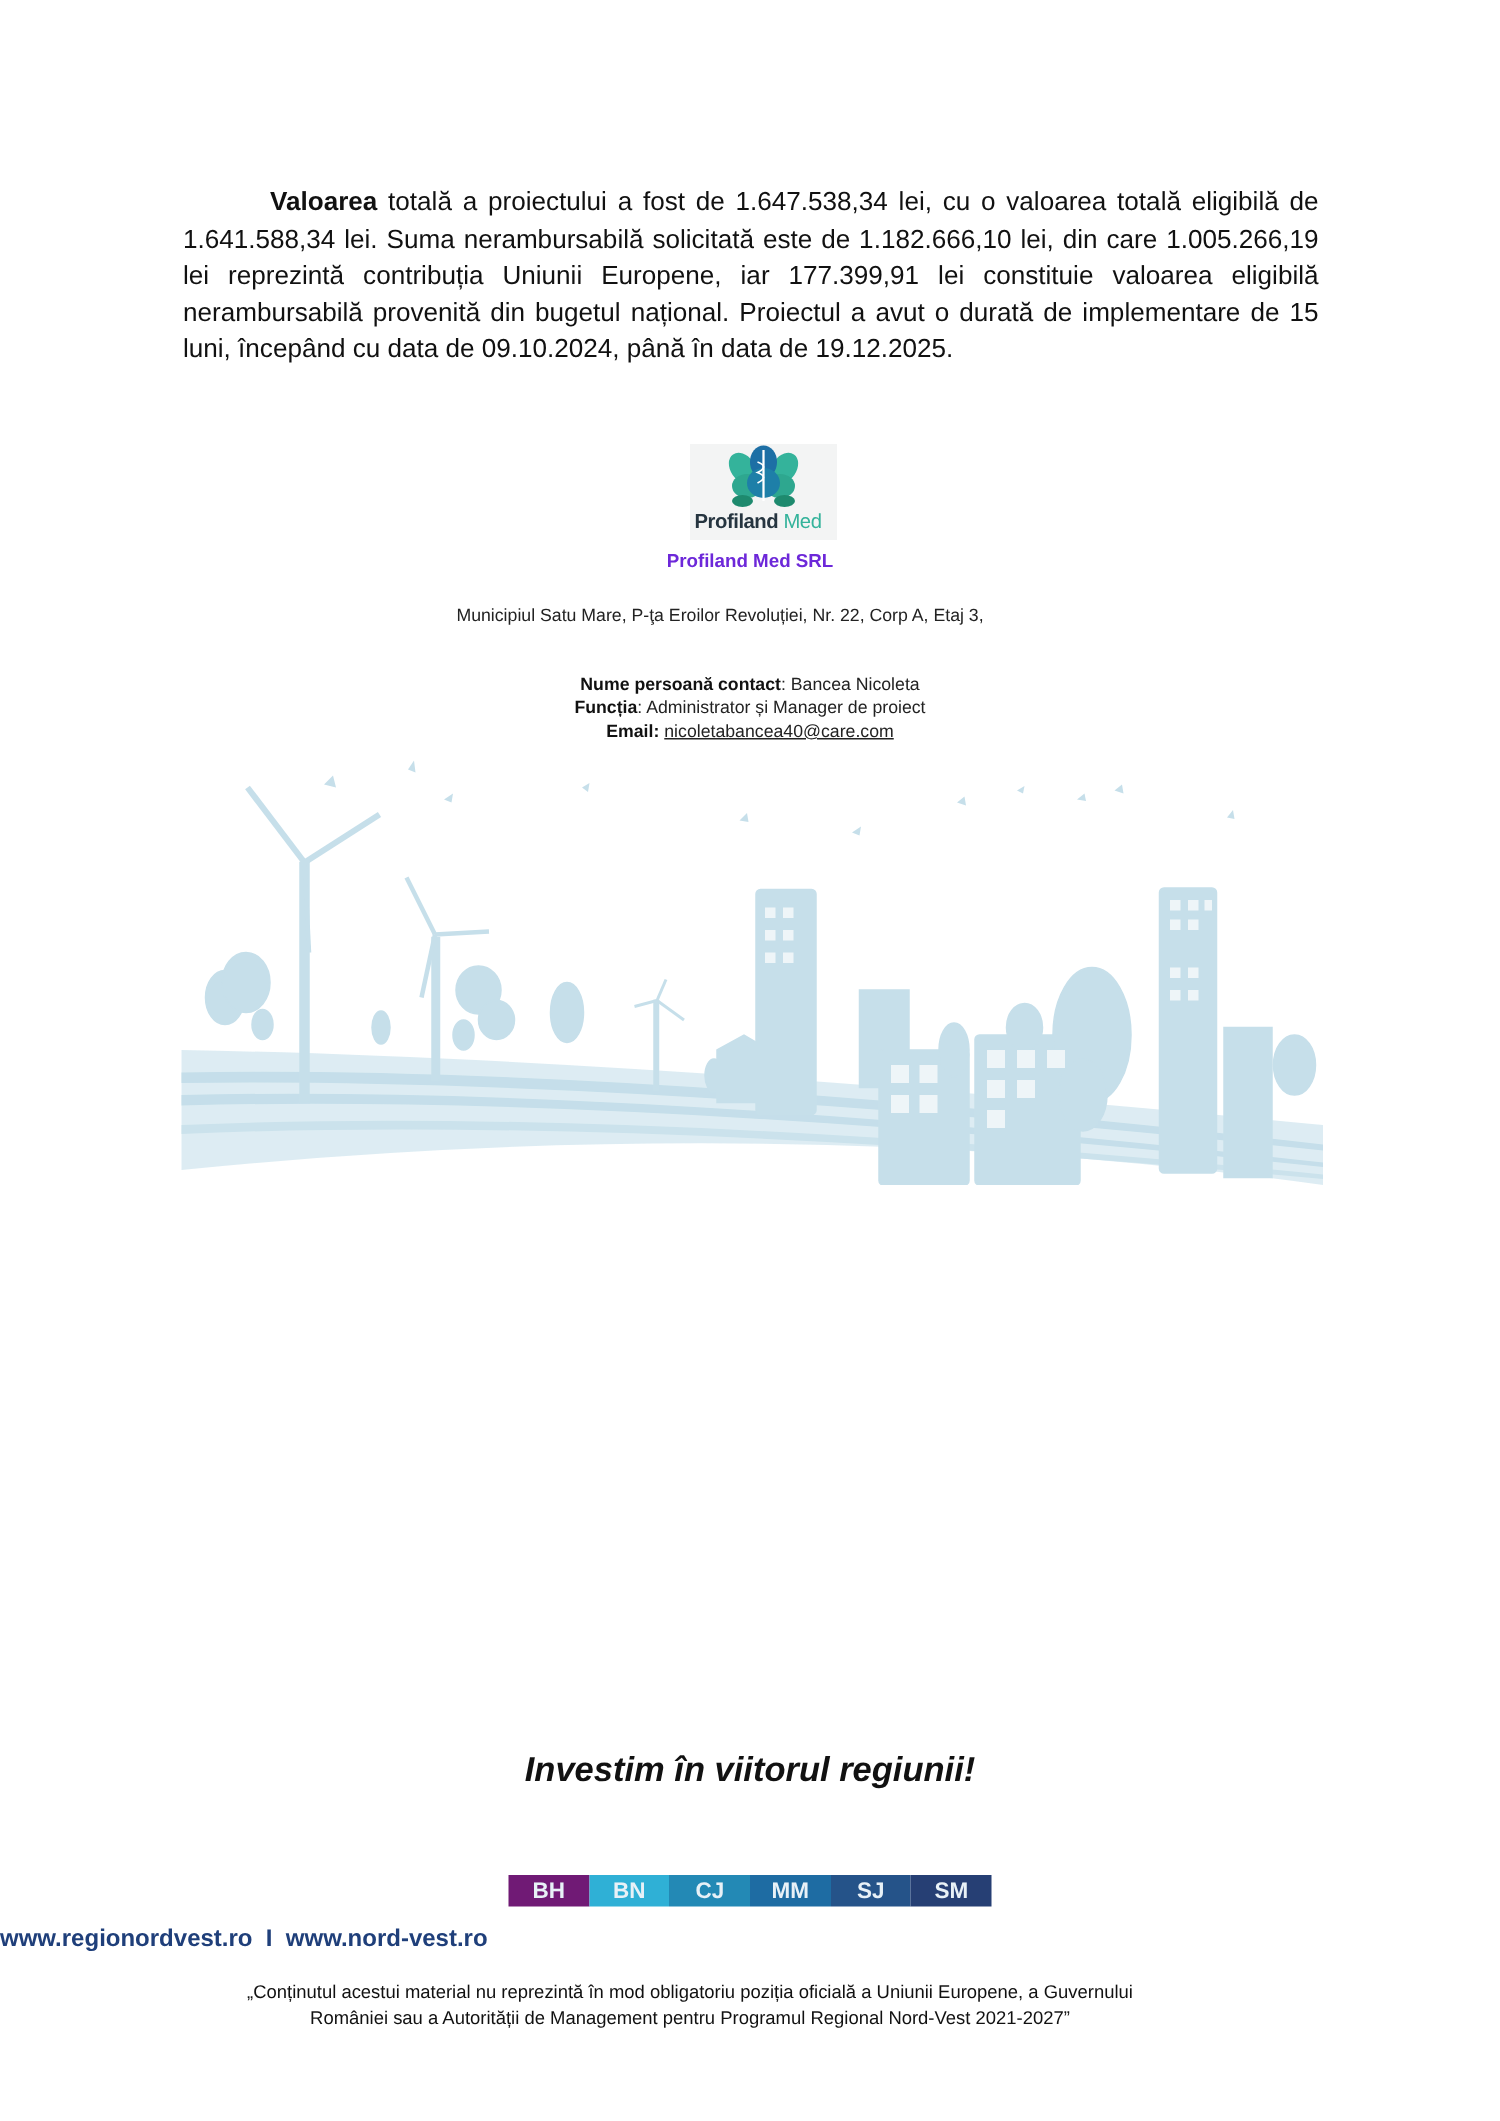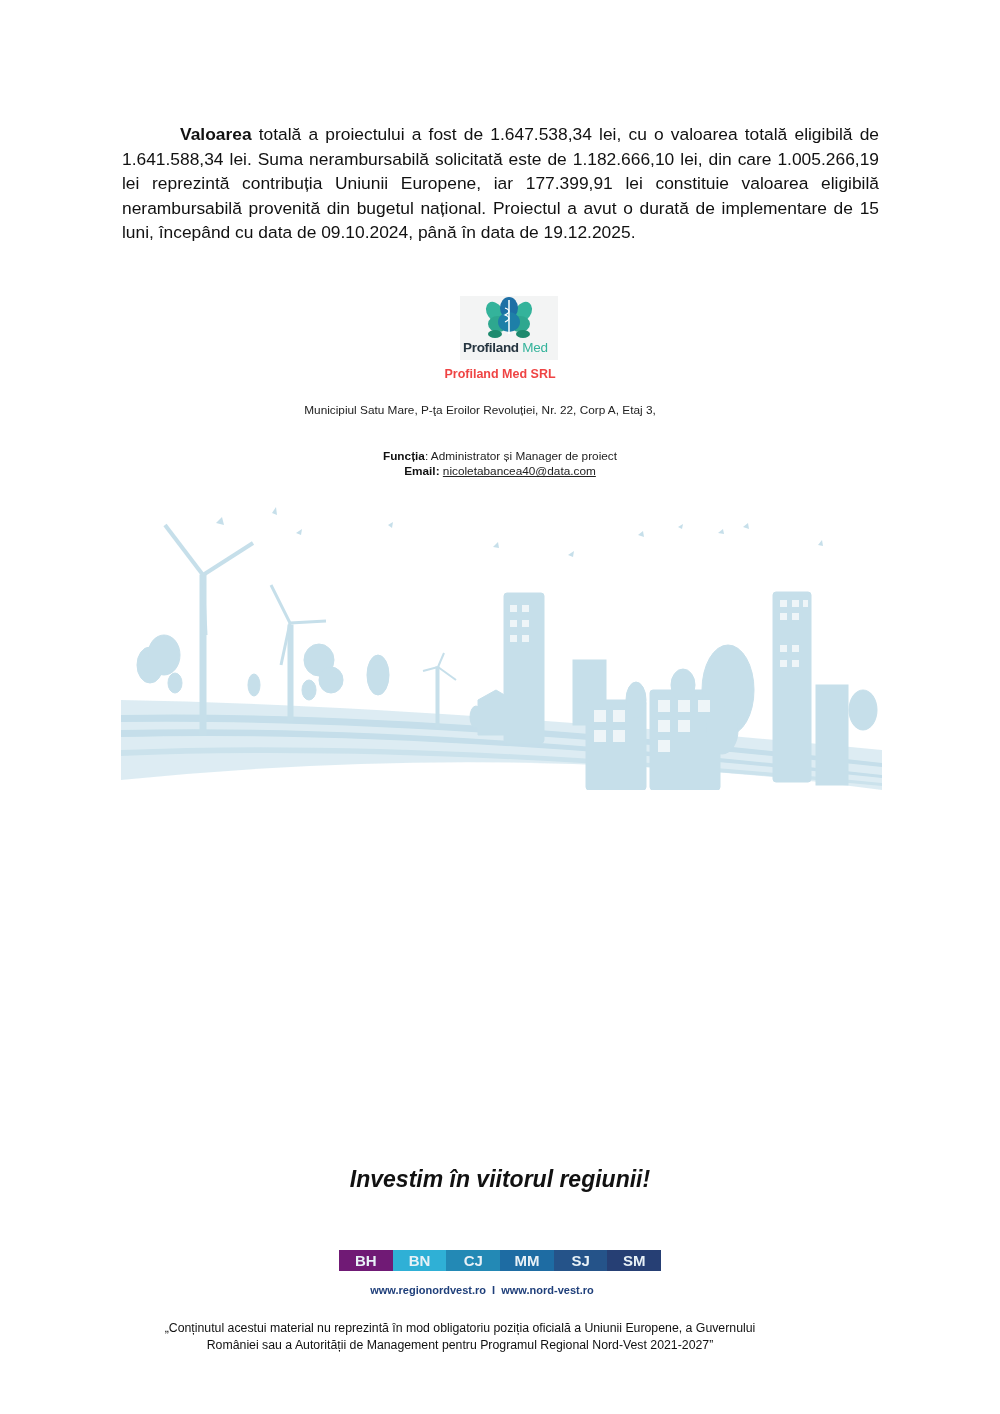--- a/index.html
+++ b/index.html
@@ -21,21 +21,21 @@
     .logo-box svg { position: absolute; left: 0; top: 0; }
     .logo-text {
       position: absolute; left: 3px; top: 44px; width: 96px; font-size: 13.5px; font-weight: bold;
       white-space: nowrap; letter-spacing: -0.3px;
     }
     .logo-text .p1 { color: #263540; }
     .logo-text .p2 { color: #34b39b; font-weight: normal; }
 
     .company {
       position: absolute; left: 0; width: 1000px; top: 367px; text-align: center;
-      font-size: 12.5px; font-weight: bold; color: #ef4444;
+      font-size: 12.5px; font-weight: bold; color: #6d28d9;
     }
     .addr {
       position: absolute; left: 0; width: 960px; top: 403px; text-align: center;
       font-size: 11.8px; line-height: 15.5px; color: #222;
     }
     .contact {
       position: absolute; left: 0; width: 1000px; top: 449px; text-align: center;
       font-size: 11.8px; line-height: 15.3px; color: #222;
     }
     .contact .lbl { font-weight: bold; color: #111; }
@@ -49,22 +49,22 @@
     }
 
     .counties {
       position: absolute; left: 339px; top: 1250px; display: flex; height: 21px;
     }
     .county {
       width: 53.7px; height: 21px; color: #e8f1f7; font-weight: bold; font-size: 15px;
       display: flex; align-items: center; justify-content: center;
     }
     .sites {
-      position: absolute; left: 0; width: 964px; top: 1284px; text-align: center;
-      font-size: 11px; font-weight: bold; color: #1f3f7a;
+      position: absolute; left: 0; width: 964px; top: 1284px; 
+      font-size: 16px; font-weight: bold; color: #1f3f7a;
     }
     .disclaimer {
       position: absolute; left: 0; width: 920px; top: 1320px; text-align: center;
       font-size: 12.3px; line-height: 17px; color: #111;
     }
   </style>
 </head>
 <body>
 
 <div class="intro"><b>Valoarea</b><span> totală a proiectului a fost de 1.647.538,34 lei, cu o valoarea totală eligibilă de 1.641.588,34 lei. Suma nerambursabilă solicitată este de 1.182.666,10 lei, din care 1.005.266,19 lei reprezintă contribuția Uniunii Europene, iar 177.399,91 lei constituie valoarea eligibilă nerambursabilă provenită din bugetul național. Proiectul a avut o durată de implementare de 15 luni, începând cu data de 09.10.2024, până în data de 19.12.2025.</span></div>
@@ -85,22 +85,23 @@
   <div class="logo-text"><span class="p1">Profiland</span><span class="p2"> Med</span></div>
 </div>
 
 <div class="company">Profiland Med SRL</div>
 
 <div class="addr">
   <div>Municipiul Satu Mare, P-ţa Eroilor Revoluției, Nr. 22, Corp A, Etaj 3,</div>
 </div>
 
 <div class="contact">
+  <div><span class="lbl">Nume persoană contact</span><span>: Bancea Nicoleta</span></div>
   <div><span class="lbl">Funcția</span><span>: Administrator și Manager de proiect</span></div>
-  <div><span class="lbl">Email:</span> <a>nicoletabancea40@data.com</a></div>
+  <div><span class="lbl">Email:</span> <a>nicoletabancea40@care.com</a></div>
 </div>
 
 <svg class="landscape" viewBox="0 0 764 285">
   <g fill="#d3e8f1" opacity="0.95">
 
     <path d="M3 195 Q300 200 764 245 L764 285 Q400 235 3 275 Z" fill="#dcecf3"></path>
     <path d="M3 210 Q300 205 764 258 L764 262 Q300 213 3 217 Z" fill="#c2dde9"></path>
     <path d="M3 225 Q300 218 764 270 L764 273 Q300 224 3 232 Z" fill="#c2dde9"></path>
     <path d="M3 245 Q300 232 764 278 L764 281 Q300 238 3 251 Z" fill="#c9e1ec"></path>
   </g>

